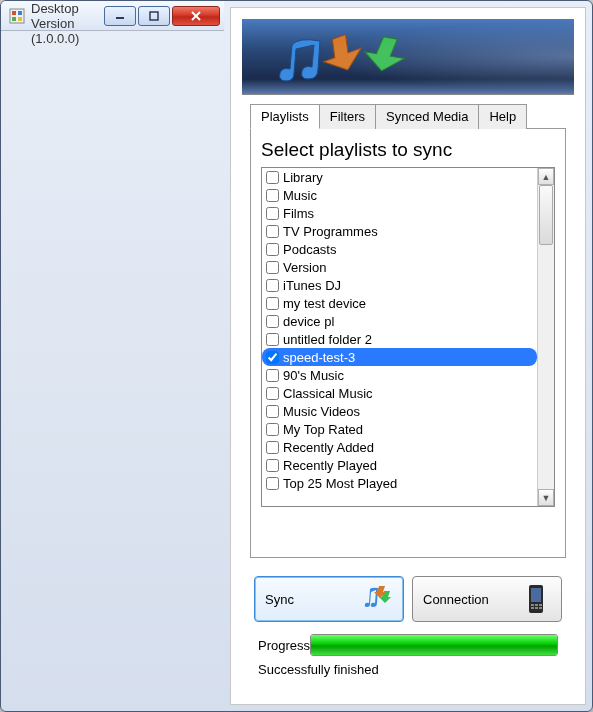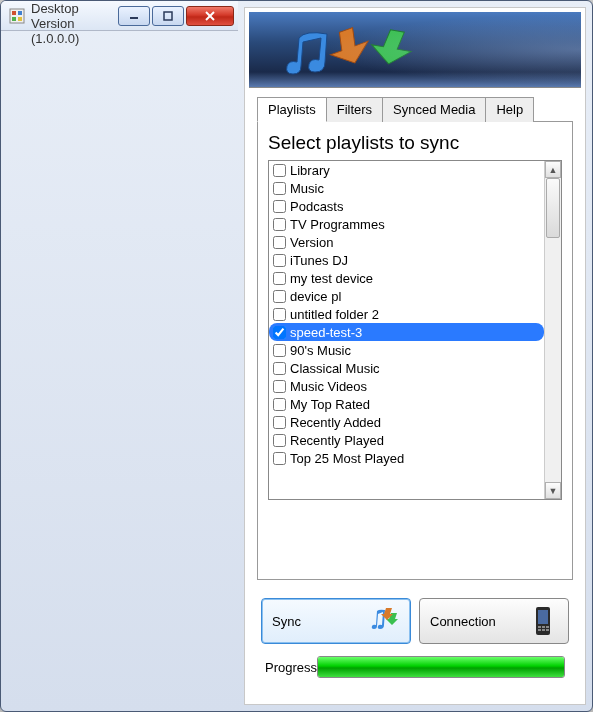--- a/index.html
+++ b/index.html
@@ -60,21 +60,21 @@
     border-color: #8a2818;
     color: #fff;
   }
   .client {
     flex: 1;
     background: #fff;
     margin: 6px;
     border: 1px solid #c8c8c8;
     display: flex;
     flex-direction: column;
-    padding: 4px;
+    padding: 11px;
   }
   .banner {
     height: 76px;
     background: linear-gradient(#4a7abf 0%, #2a4a7a 40%, #1a2a4a 80%, #5a7aaf 100%);
     position: relative;
     overflow: hidden;
     border-bottom: 1px solid #888;
   }
   .banner svg { position: absolute; top: 8px; left: 18px; }
   .banner::after {
@@ -274,25 +274,29 @@
             <div class="row">
               <input type="checkbox" style="">
               <span>Library</span>
             </div>
             <div class="row">
               <input type="checkbox" style="">
               <span>Music</span>
             </div>
             <div class="row">
               <input type="checkbox" style="">
+              <span>Films</span>
+            </div>
+            <div class="row">
+              <input type="checkbox" style="">
+              <span>TV Programmes</span>
+            </div>
+            <div class="row">
+              <input type="checkbox" style="">
               <span>Podcasts</span>
-            </div>
-            <div class="row">
-              <input type="checkbox" style="">
-              <span>TV Programmes</span>
             </div>
             <div class="row">
               <input type="checkbox" style="">
               <span>Version</span>
             </div>
             <div class="row">
               <input type="checkbox" style="">
               <span>iTunes DJ</span>
             </div>
             <div class="row">
@@ -378,15 +382,16 @@
       </div>
     </div>
 
     <div class="progress-area">
       <div class="progress-row">
         <span class="progress-label">Progress</span>
         <div class="progressbar">
           <div class="progress-fill" style="width: 100%;"></div>
         </div>
       </div>
+      <div class="status-text">Successfully finished</div>
     </div>
   </div>
 </div>
 
 </body></html>

